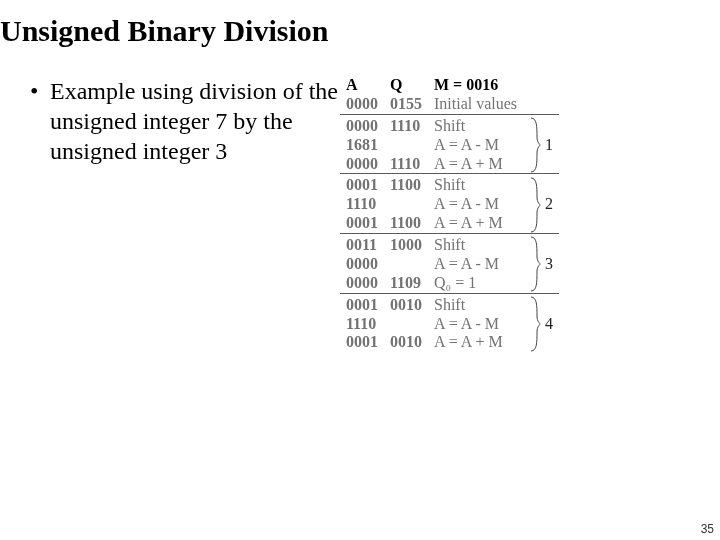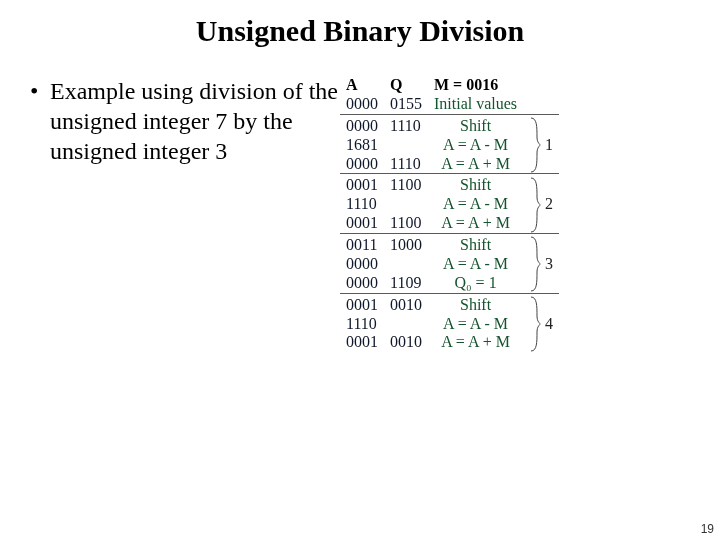--- a/index.html
+++ b/index.html
@@ -7,21 +7,20 @@
     padding: 0;
     width: 720px;
     height: 540px;
     background: #fff;
     font-family: "Times New Roman", Times, serif;
     color: #000;
     position: relative;
     overflow: hidden;
   }
   .title {
-    text-align: center;
     font-weight: bold;
     font-size: 30px;
     margin-top: 14px;
   }
   .body-row {
     display: flex;
     flex-direction: row;
     margin-top: 28px;
   }
   .bullet-col {
@@ -35,22 +34,22 @@
   .bullet-dot { width: 20px; }
   .bullet-text { flex: 1; }
   .table-col {
     flex: 1;
     font-size: 16px;
     color: #222;
   }
   table.div-tbl { border-collapse: collapse; }
   .div-tbl td { padding: 0 6px; line-height: 1.18; vertical-align: top; white-space: nowrap; }
   .hdr td { font-weight: bold; color: #000; }
-  .bval { font-weight: normal; color: #0f172a; }
-  .op { color: #14532d; text-align: center; }
+  .bval { font-weight: bold; color: #737373; }
+  .op { color: #737373; }
   .sep td { border-top: 1px solid #5a5a5a; height: 0; padding: 2px 6px 0 6px; }
   td.brace { padding: 0 2px 0 6px; vertical-align: middle; }
   td.step { padding-left: 2px; vertical-align: middle; color: #222; }
   .page-num {
     position: absolute;
     right: 6px;
     bottom: 4px;
     font-family: Arial, sans-serif;
     font-size: 12px;
     color: #333;
@@ -203,13 +202,13 @@
       <tr>
         <td class="bval">0001</td>
         <td class="bval">0010</td>
         <td class="op">A = A + M</td>
       </tr>
     </tbody>
       </table>
   </div>
 </div>
 
-<div class="page-num">19</div>
+<div class="page-num">35</div>
 
 </body></html>

